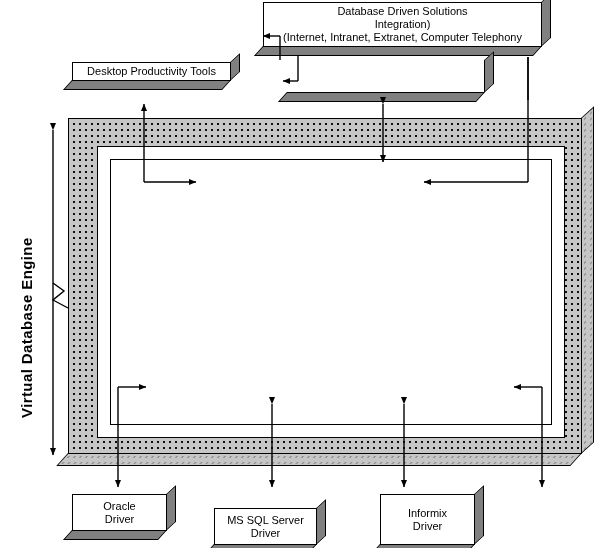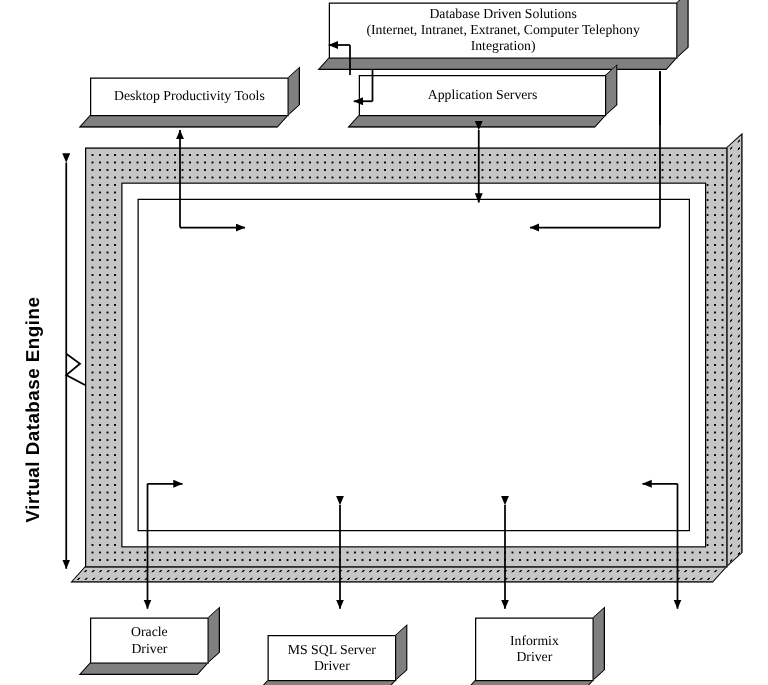--- a/index.html
+++ b/index.html
@@ -1,20 +1,20 @@
 <!DOCTYPE html>
 <html><head>
 <meta charset="utf-8">
 <style>
   html,body{margin:0;padding:0;background:#ffffff;}
   body{font-family:"Liberation Sans", sans-serif;}
   #stage{position:relative;width:614px;height:548px;background:#fff;overflow:hidden;}
 
   
-  .box{position:absolute;box-sizing:border-box;font-family:Liberation Serif, serif;}
+  .box{position:absolute;box-sizing:border-box;}
   .box .face{
     position:absolute;left:0;top:0;right:9px;bottom:9px;
     background:#ffffff;border:1px solid #000;
     display:flex;align-items:center;justify-content:center;text-align:center;
     font-size:11px;line-height:13px;color:#000;z-index:2;
   }
   
   .box .bev-r{
     position:absolute;right:0;top:0;width:10px;height:calc(100% - 9px);
     background:#808080;border:1px solid #000;box-sizing:border-box;
@@ -70,40 +70,37 @@
 <body>
 
 <div id="stage">
 
   <div class="box" style="left:263px;top:2px;width:288px;height:54px;">
     <div class="bev-r"></div>
     <div class="bev-b"></div>
     <div class="face">
       <div>
         <div>Database Driven Solutions</div>
+        <div>Integration)</div>
         <div>(Internet, Intranet, Extranet, Computer Telephony</div>
-        <div>Integration)</div>
-      </div>
-    </div>
-  </div>
-
-  <div class="box" style="left:72px;top:62px;width:168px;height:40px;padding-left:24px;">
+      </div>
+    </div>
+  </div>
+
+  <div class="box" style="left:72px;top:62px;width:168px;height:28px;padding-left:24px;">
     <div class="bev-r"></div>
     <div class="bev-b"></div>
     <div class="face">
       <span>Desktop Productivity Tools</span>
     </div>
   </div>
 
   <div class="box" style="left:287px;top:60px;width:207px;height:42px;">
     <div class="bev-r"></div>
     <div class="bev-b"></div>
-    <div class="face">
-      <span>Application Servers</span>
-    </div>
   </div>
 
   <div class="dotpanel" style="left:68px;top:118px;width:526px;height:348px;">
     <div class="dot-bev-r"></div>
     <div class="dot-bev-b"></div>
     <div class="dot-face"></div>
   </div>
 
   <div class="inner-white" style="left:97px;top:146px;width:468px;height:292px;"></div>
 

